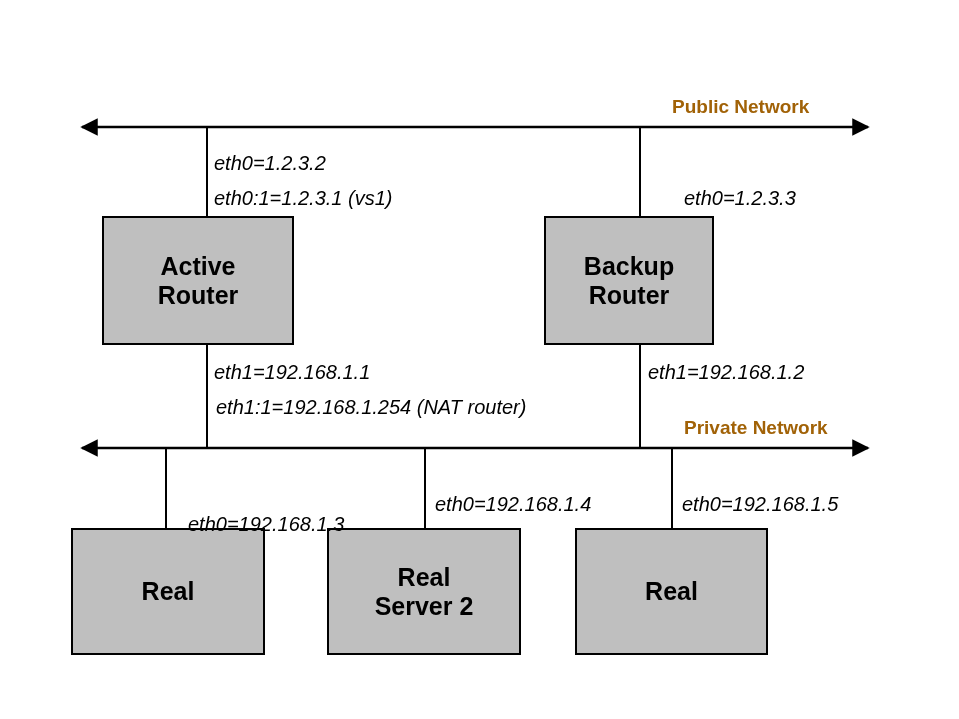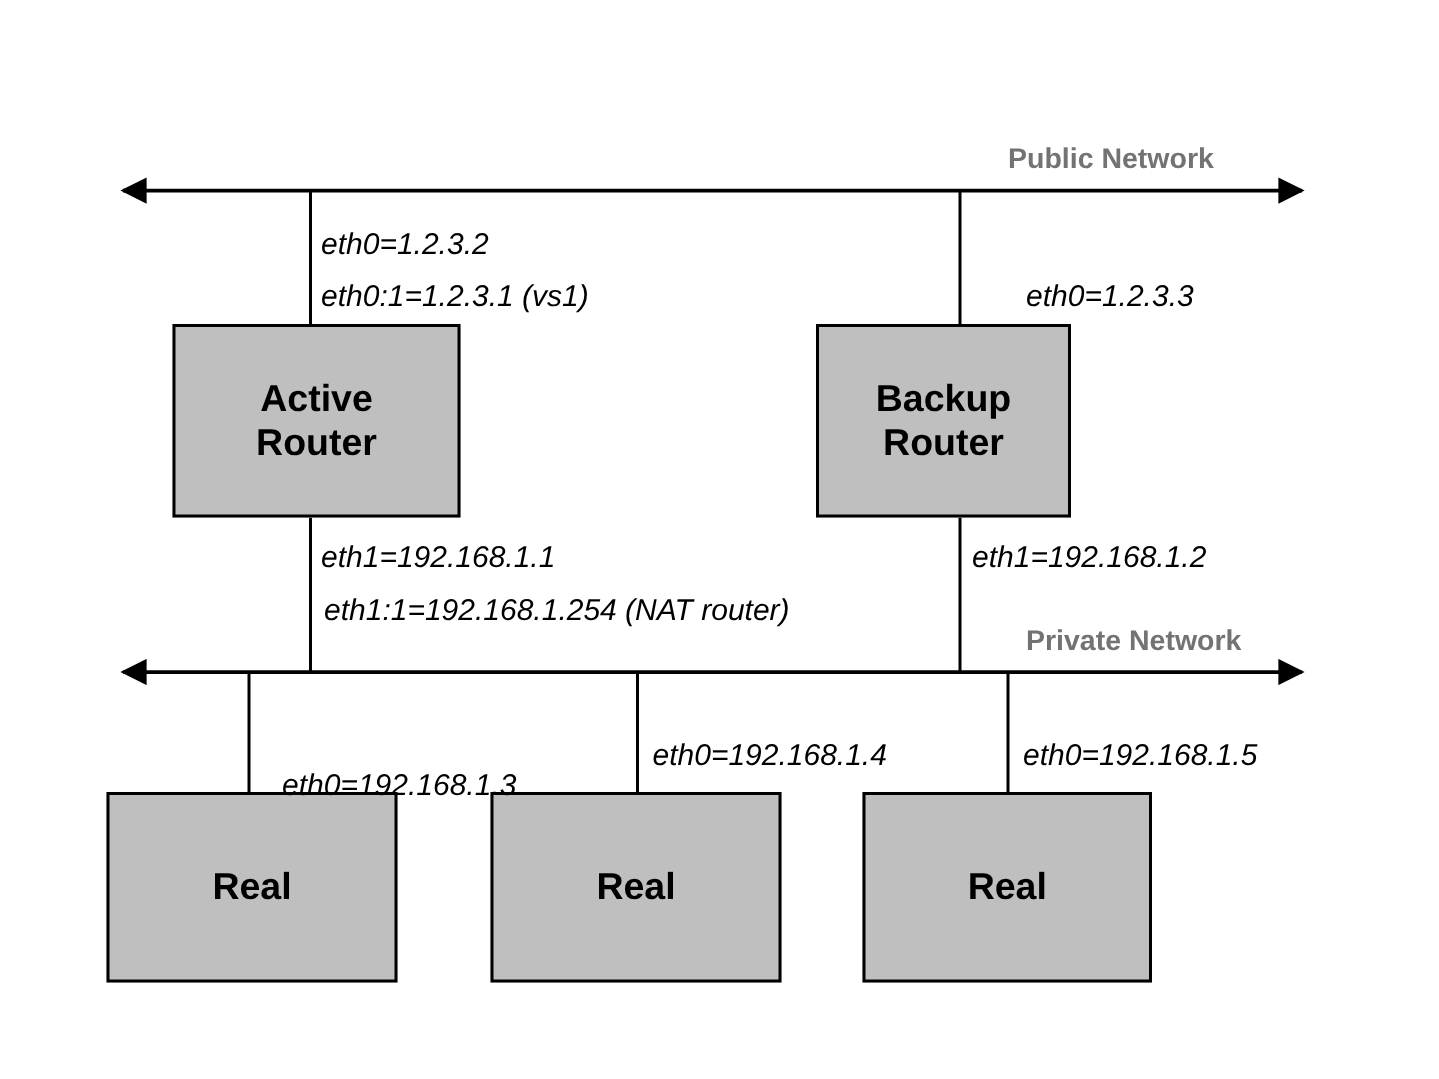--- a/index.html
+++ b/index.html
@@ -48,21 +48,21 @@
     font-size: 20px;
     color: #000000;
     white-space: nowrap;
     line-height: 1.0;
     font-style: italic;
   }
   .net-label {
     position: absolute;
     font-size: 19px;
     font-weight: bold;
-    color: #737373;
+    color: #a16207;
     white-space: nowrap;
     line-height: 1.0;
     text-align: right;
   }
 </style>
 </head>
 <body>
 
 <div id="canvas">
 
@@ -84,33 +84,34 @@
         <line x1="207" y1="345" x2="207" y2="448" stroke="#000000" stroke-width="2"></line>
         <line x1="640" y1="127" x2="640" y2="216" stroke="#000000" stroke-width="2"></line>
         <line x1="640" y1="345" x2="640" y2="448" stroke="#000000" stroke-width="2"></line>
         <line x1="166" y1="448" x2="166" y2="528" stroke="#000000" stroke-width="2"></line>
         <line x1="425" y1="448" x2="425" y2="528" stroke="#000000" stroke-width="2"></line>
         <line x1="672" y1="448" x2="672" y2="528" stroke="#000000" stroke-width="2"></line>
       </g>
   </svg>
 
   <div id="node-layer">
-      <div class="node-box" style="left: 115px; top: 216px; width: 192px; height: 129px; background: rgb(191, 191, 191); border-color: rgb(0, 0, 0);">
+      <div class="node-box" style="left: 102px; top: 216px; width: 192px; height: 129px; background: rgb(191, 191, 191); border-color: rgb(0, 0, 0);">
         <span class="node-line">Active</span>
         <span class="node-line">Router</span>
       </div>
       <div class="node-box" style="left: 544px; top: 216px; width: 170px; height: 129px; background: rgb(191, 191, 191); border-color: rgb(0, 0, 0);">
         <span class="node-line">Backup</span>
         <span class="node-line">Router</span>
       </div>
       <div class="node-box" style="left: 71px; top: 528px; width: 194px; height: 127px; background: rgb(191, 191, 191); border-color: rgb(0, 0, 0);">
         <span class="node-line">Real</span>
       </div>
       <div class="node-box" style="left: 327px; top: 528px; width: 194px; height: 127px; background: rgb(191, 191, 191); border-color: rgb(0, 0, 0);">
         <span class="node-line">Real</span>
+        <span class="node-line">Server 2</span>
       </div>
       <div class="node-box" style="left: 575px; top: 528px; width: 193px; height: 127px; background: rgb(191, 191, 191); border-color: rgb(0, 0, 0);">
         <span class="node-line">Real</span>
       </div>
     </div>
   <div id="annotation-layer">
       <div class="annotation" style="left: 214px; top: 153px;">eth0=1.2.3.2</div>
       <div class="annotation" style="left: 214px; top: 188px;">eth0:1=1.2.3.1 (vs1)</div>
       <div class="annotation" style="left: 684px; top: 188px;">eth0=1.2.3.3</div>
       <div class="annotation" style="left: 214px; top: 362px;">eth1=192.168.1.1</div>

